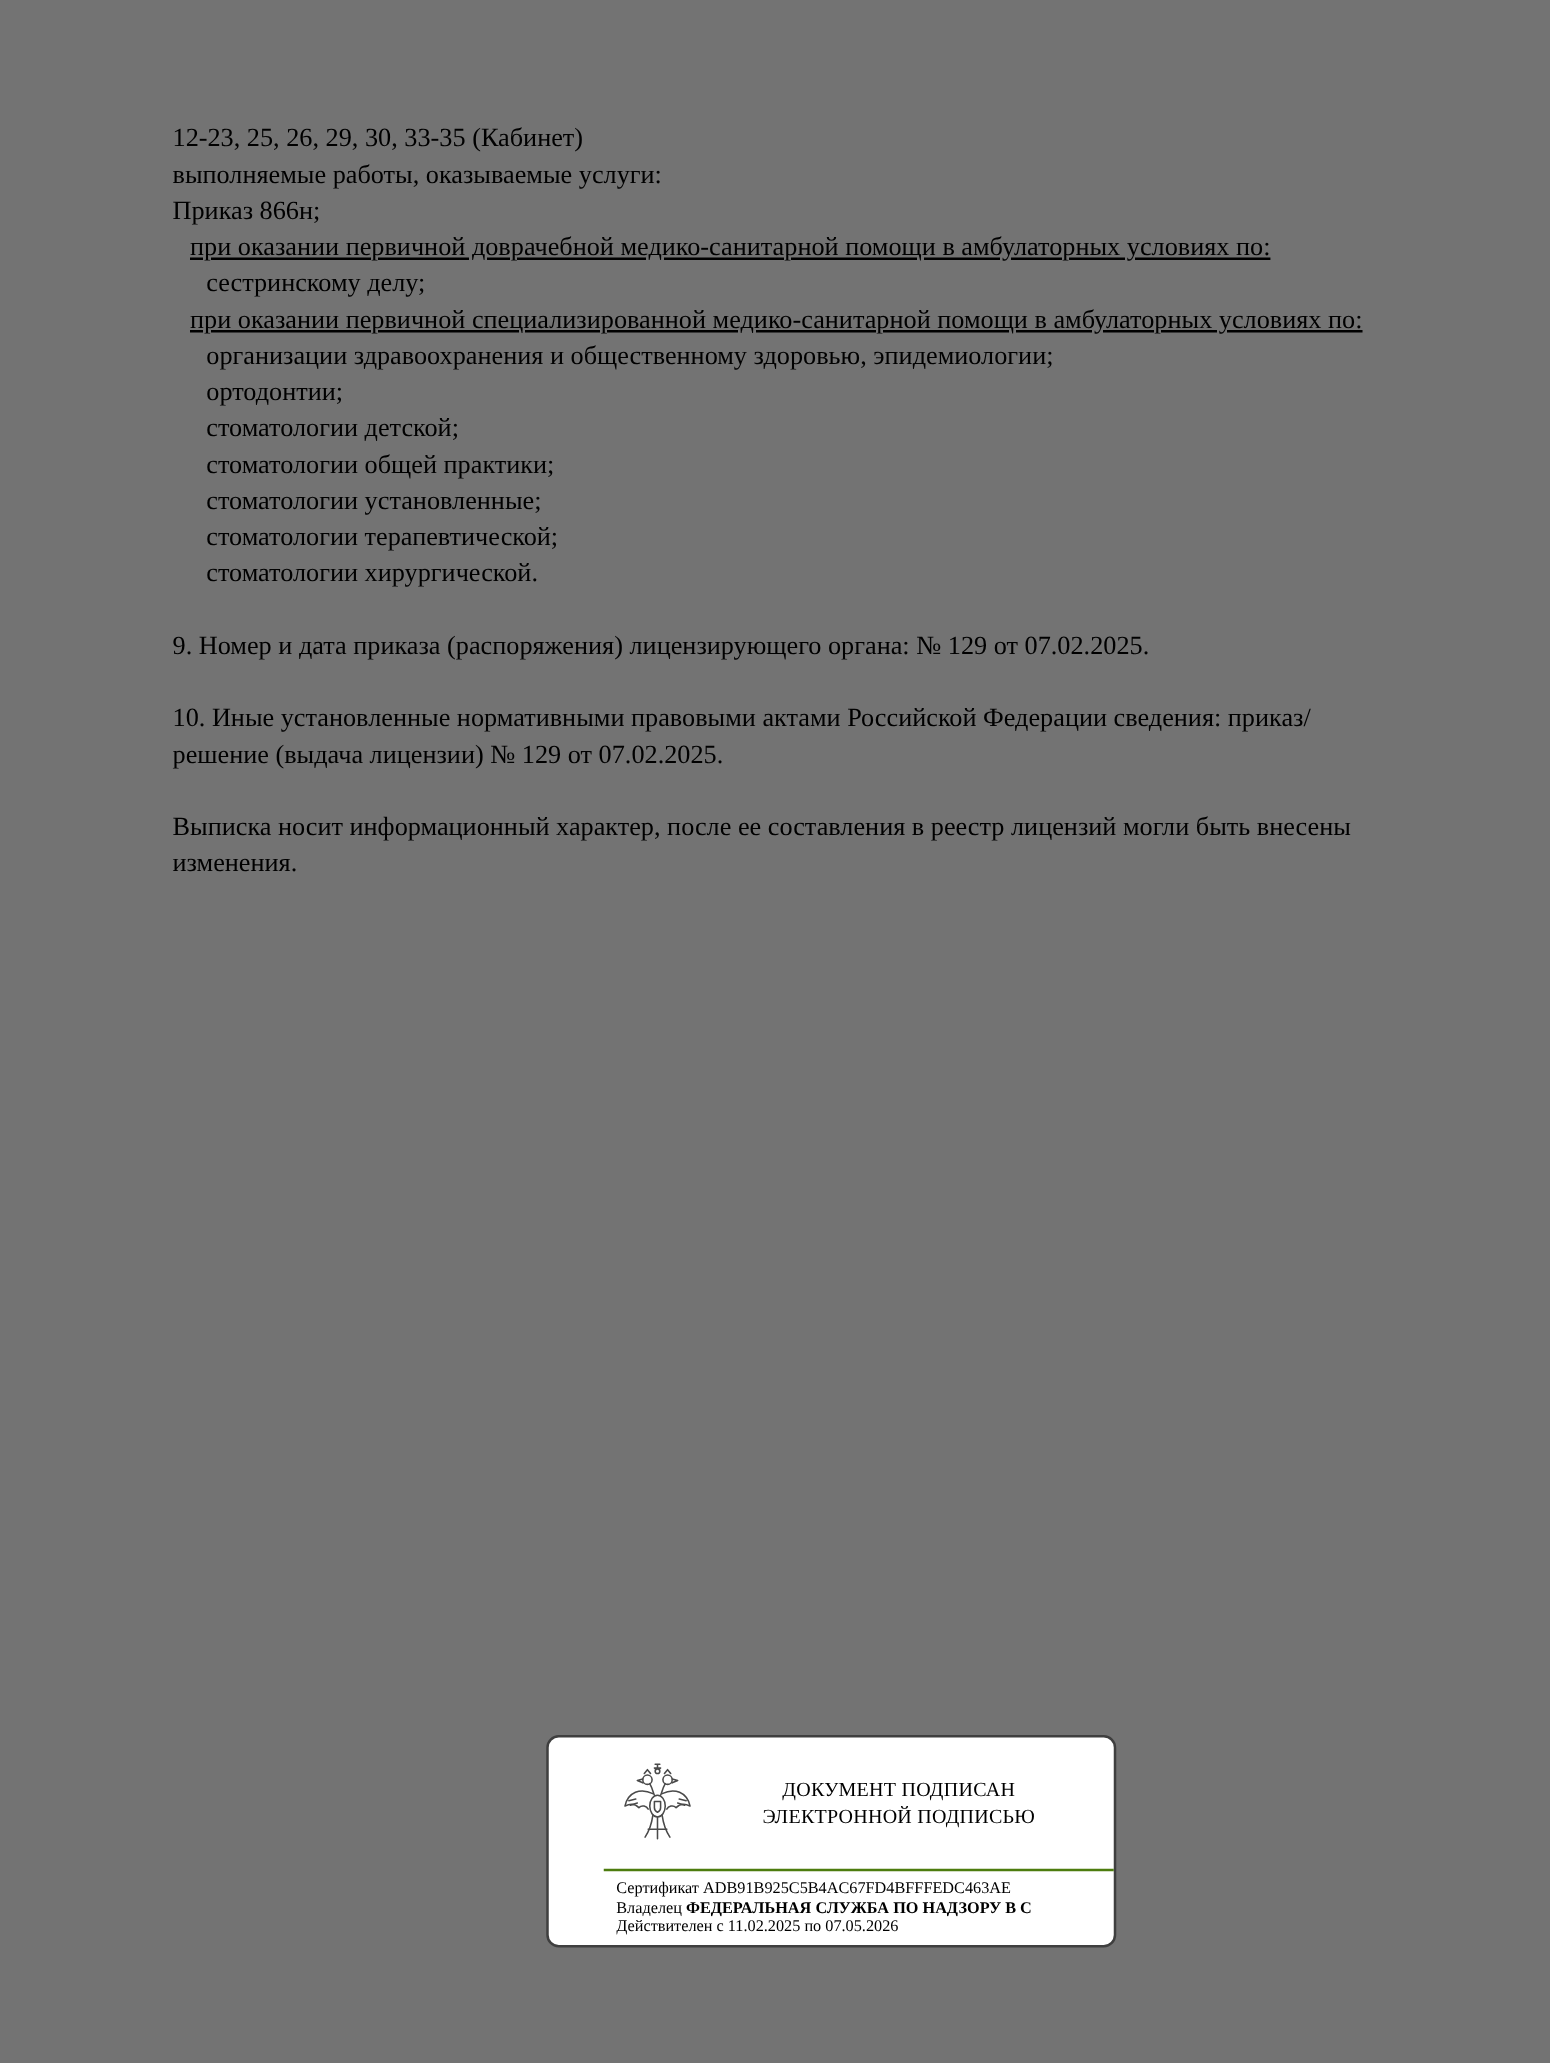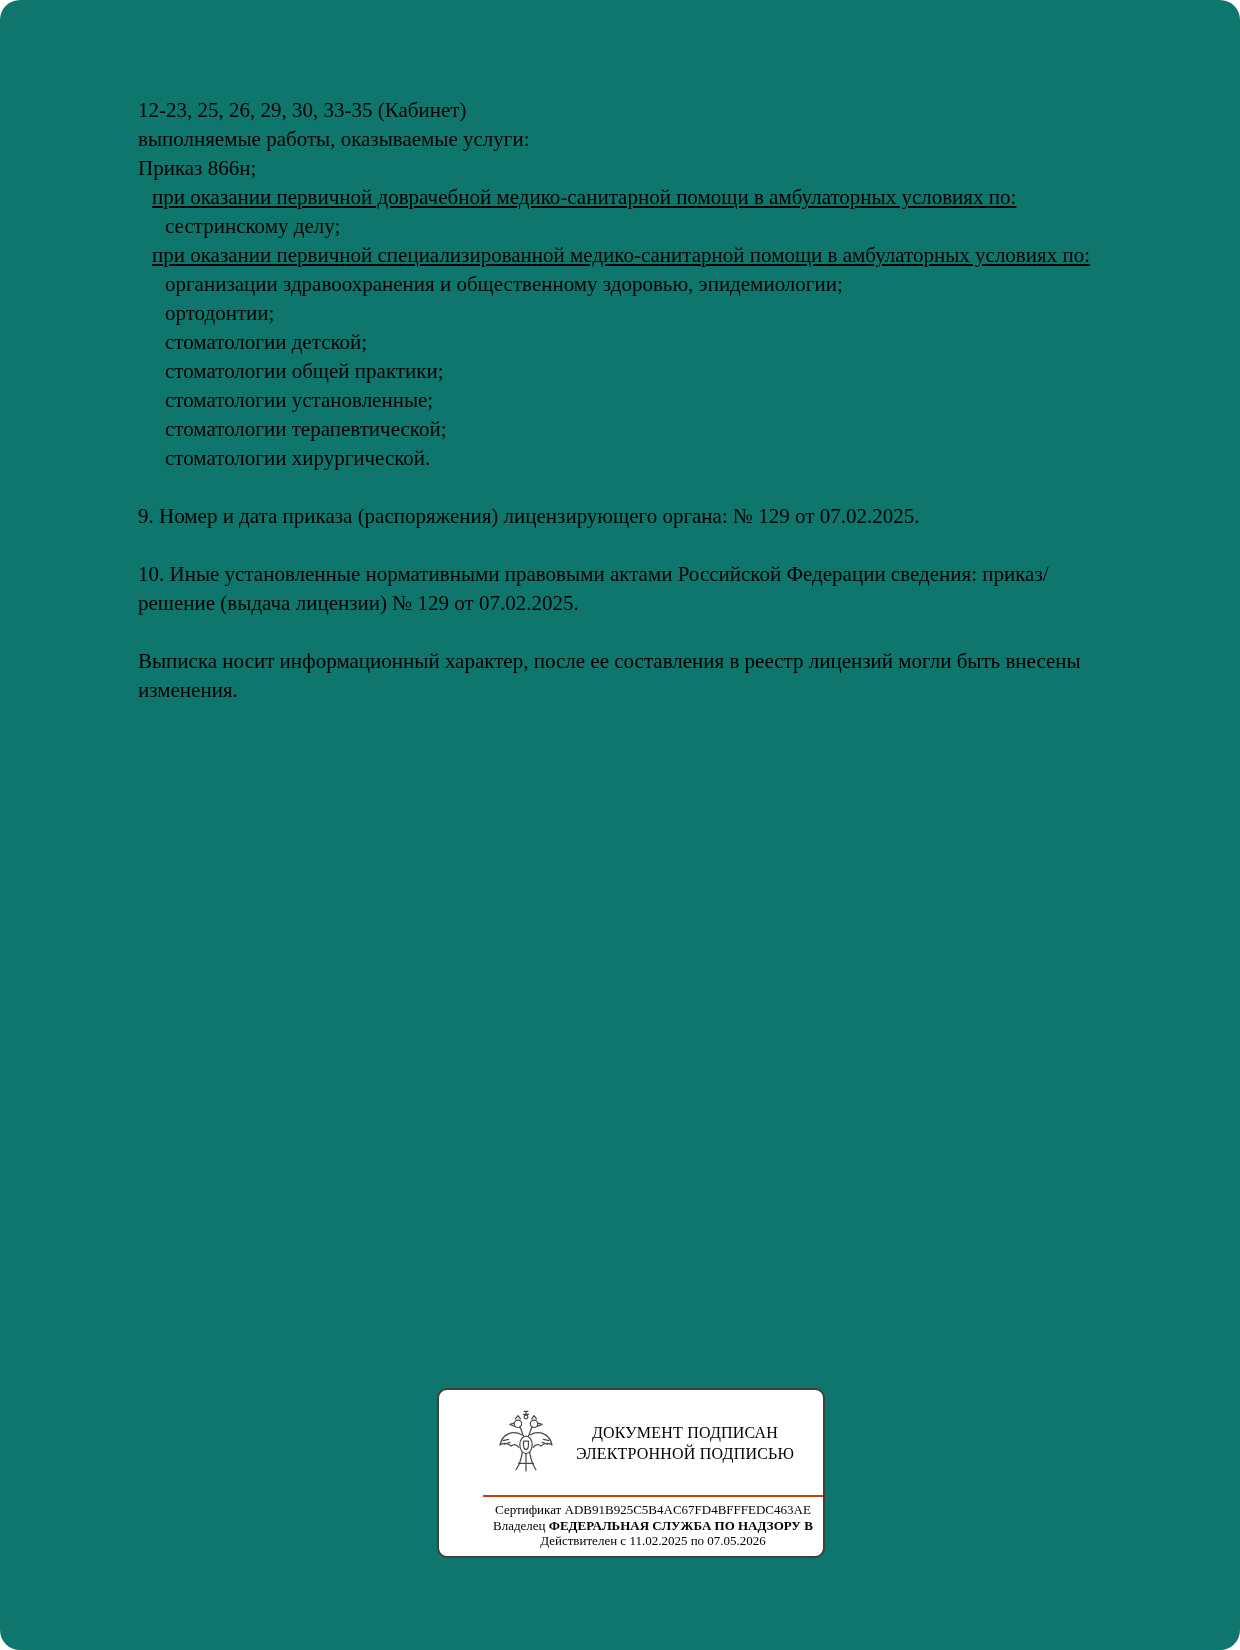--- a/index.html
+++ b/index.html
@@ -5,40 +5,39 @@
   html, body { margin: 0; padding: 0; }
   body {
     width: 1240px; height: 1650px;
     background: #ffffff;
     font-family: "Liberation Serif", serif;
     color: #000000;
   }
   .page {
     position: relative;
     width: 1240px; height: 1650px;
-    background: #0f766e;
+    background: #737373;
     overflow: hidden;
-    border-radius: 20px;
   }
   .body-text {
     position: absolute;
     left: 138px; top: 96px;
     width: 966px;
     font-size: 21px;
     line-height: 29px;
   }
   p.line { margin: 0; }
   p.gap { margin-top: 29px; }
   .ind-1 { text-indent: 14px; text-decoration: underline; }
   .ind-2 { text-indent: 27px; }
 
   .stamp {
     position: absolute;
     left: 437px; top: 1388px;
-    width: 388px;
+    width: 456px;
     border: 2px solid #3f3f3f;
     border-radius: 10px;
     background: #ffffff;
     box-sizing: border-box;
     padding-left: 44px;
   }
   .stamp-top {
     display: flex;
     align-items: center;
     height: 105px;
@@ -51,25 +50,24 @@
   }
   .stamp-title {
     flex: 1;
     text-align: center;
     font-size: 16px;
     line-height: 21px;
     padding-right: 10px;
     letter-spacing: 0.2px;
   }
   .stamp-bottom {
-    border-top: 2px solid #c2410c;
+    border-top: 2px solid #4d7c0f;
     padding: 5px 10px 7px 10px;
     font-size: 13px;
     line-height: 15.5px;
-    text-align: center;
   }
   .stamp-row {
     white-space: nowrap;
     overflow: hidden;
   }
   .stamp-row .owner-value { font-weight: bold; }
 </style>
 </head>
 <body>
 

